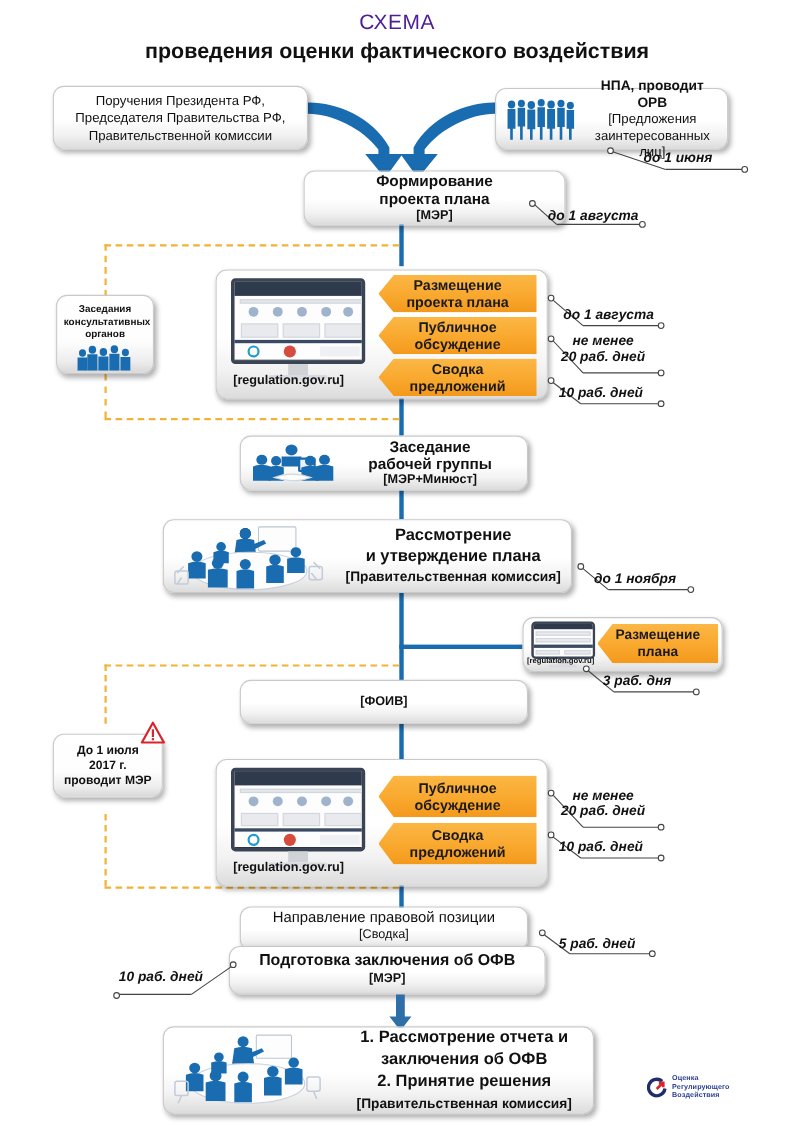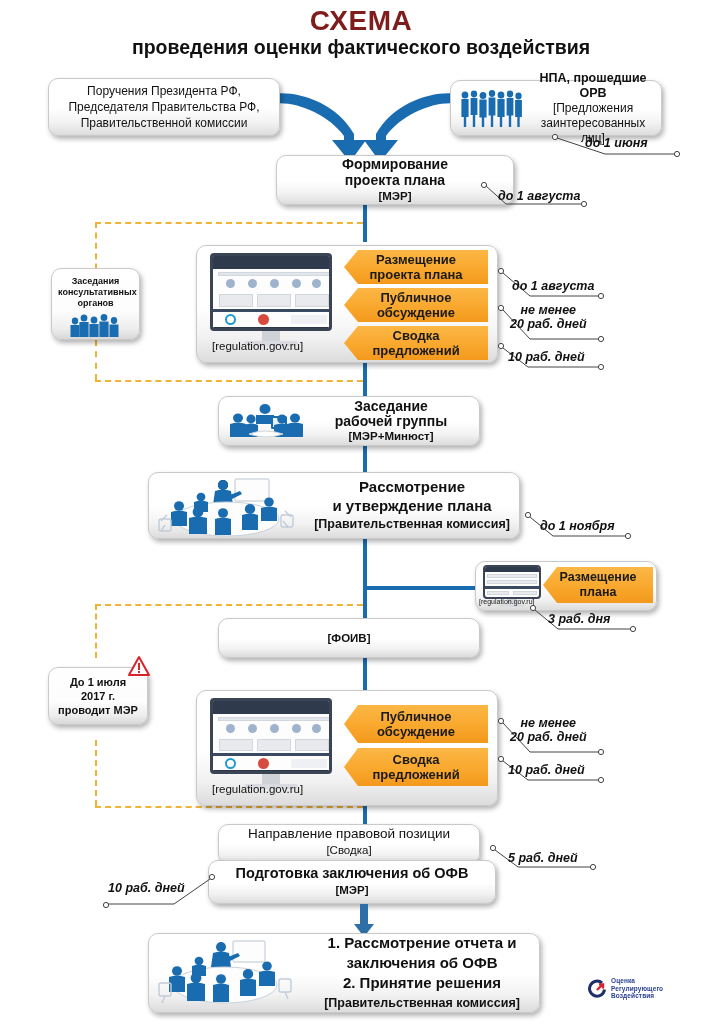--- a/index.html
+++ b/index.html
@@ -9,21 +9,21 @@
   }
   #root{
     position:relative;
     width:722px;height:1024px;
     overflow:hidden;
     background:#ffffff;
   }
 
   
   .title-wrap{position:absolute;left:0;top:8px;width:722px;text-align:center;}
-  .title-main{font-size:28px;font-weight:bold;color:#7f1d1d;letter-spacing:.5px;line-height:26px;}
+  .title-main{font-size:19px;font-weight:normal;color:#4c1d95;letter-spacing:.5px;line-height:26px;}
   .title-sub{font-size:19.5px;font-weight:bold;color:#111;line-height:25px;margin-top:1px;}
 
   
   .card{
     position:absolute;
     box-sizing:border-box;
     border-radius:10px;
     background:linear-gradient(to bottom,#ffffff 0%,#ffffff 52%,#f2f2f2 78%,#dcdcdc 100%);
     border:1px solid #c9c9c9;
     box-shadow:2px 3px 5px rgba(0,0,0,.30);
@@ -74,21 +74,21 @@
     border-radius:4px;
     box-sizing:border-box;
     overflow:hidden;
   }
   .mon-inner{position:absolute;inset:0;background:#fdfdfd;}
   .mon-band{position:absolute;background:#2f3a4d;}
   .mon-row{position:absolute;background:#e8eaee;border:1px solid #d2d6dd;box-sizing:border-box;}
   .mon-dot{position:absolute;border-radius:50%;}
   .mon-neck{position:absolute;background:#cfd2d6;}
   .mon-base{position:absolute;background:#d9dbe0;border-radius:3px;}
-  .mon-label{position:absolute;font-size:11.5px;font-weight:normal;color:#111;white-space:nowrap;text-align:right;}
+  .mon-label{position:absolute;font-size:11.5px;font-weight:bold;color:#111;white-space:nowrap;text-align:right;}
 
   
   .logo{position:absolute;display:flex;align-items:center;gap:4px;}
   .logo-txt{font-size:6.5px;font-weight:bold;color:#2a3f8f;line-height:7.5px;letter-spacing:.1px;}
 
   .warn-tri{position:absolute;}
 </style>
 </head>
 <body>
 
@@ -125,21 +125,21 @@
           <path d="M31.6,9.5 h6.8 v18 h-2.2 v11.5 h-2.4 v-11.5 h-2.2 Z"></path>
         <ellipse cx="44" cy="7" rx="3.4" ry="3.6"></ellipse>
           <path d="M40.4,11 h7.2 v18 h-2.4 v10 h-2.4 v-10 h-2.4 Z"></path>
         <ellipse cx="53" cy="6" rx="3.2" ry="3.4"></ellipse>
           <path d="M49.6,10 h6.8 v17.5 h-2.2 v11.5 h-2.4 v-11.5 h-2.2 Z"></path>
         <ellipse cx="61.5" cy="8" rx="3.2" ry="3.4"></ellipse>
           <path d="M58.1,12 h6.8 v17 h-2.2 v10 h-2.4 v-10 h-2.2 Z"></path>
       </g>
     </svg>
     <div class="txt" style="font-size:12px;line-height:15px;padding-right:8px;">
-      <span class="ln b" style="font-size:12.5px;">НПА, прошедшие ОРВ</span>
+      <span class="ln b" style="font-size:12.5px;">НПА, проводит ОРВ</span>
       <span class="ln">[Предложения</span>
       <span class="ln">заинтересованных лиц]</span>
     </div>
   </div>
 
   <svg class="leader" style="left:552px;top:134px;" width="130" height="24">
     <circle class="dot" cx="3" cy="3" r="2.6"></circle>
     <line class="lead-line" x1="5" y1="4" x2="53" y2="20"></line>
     <line class="lead-line" x1="53" y1="20" x2="123" y2="20"></line>
     <circle class="dot" cx="125" cy="20" r="2.6"></circle>

